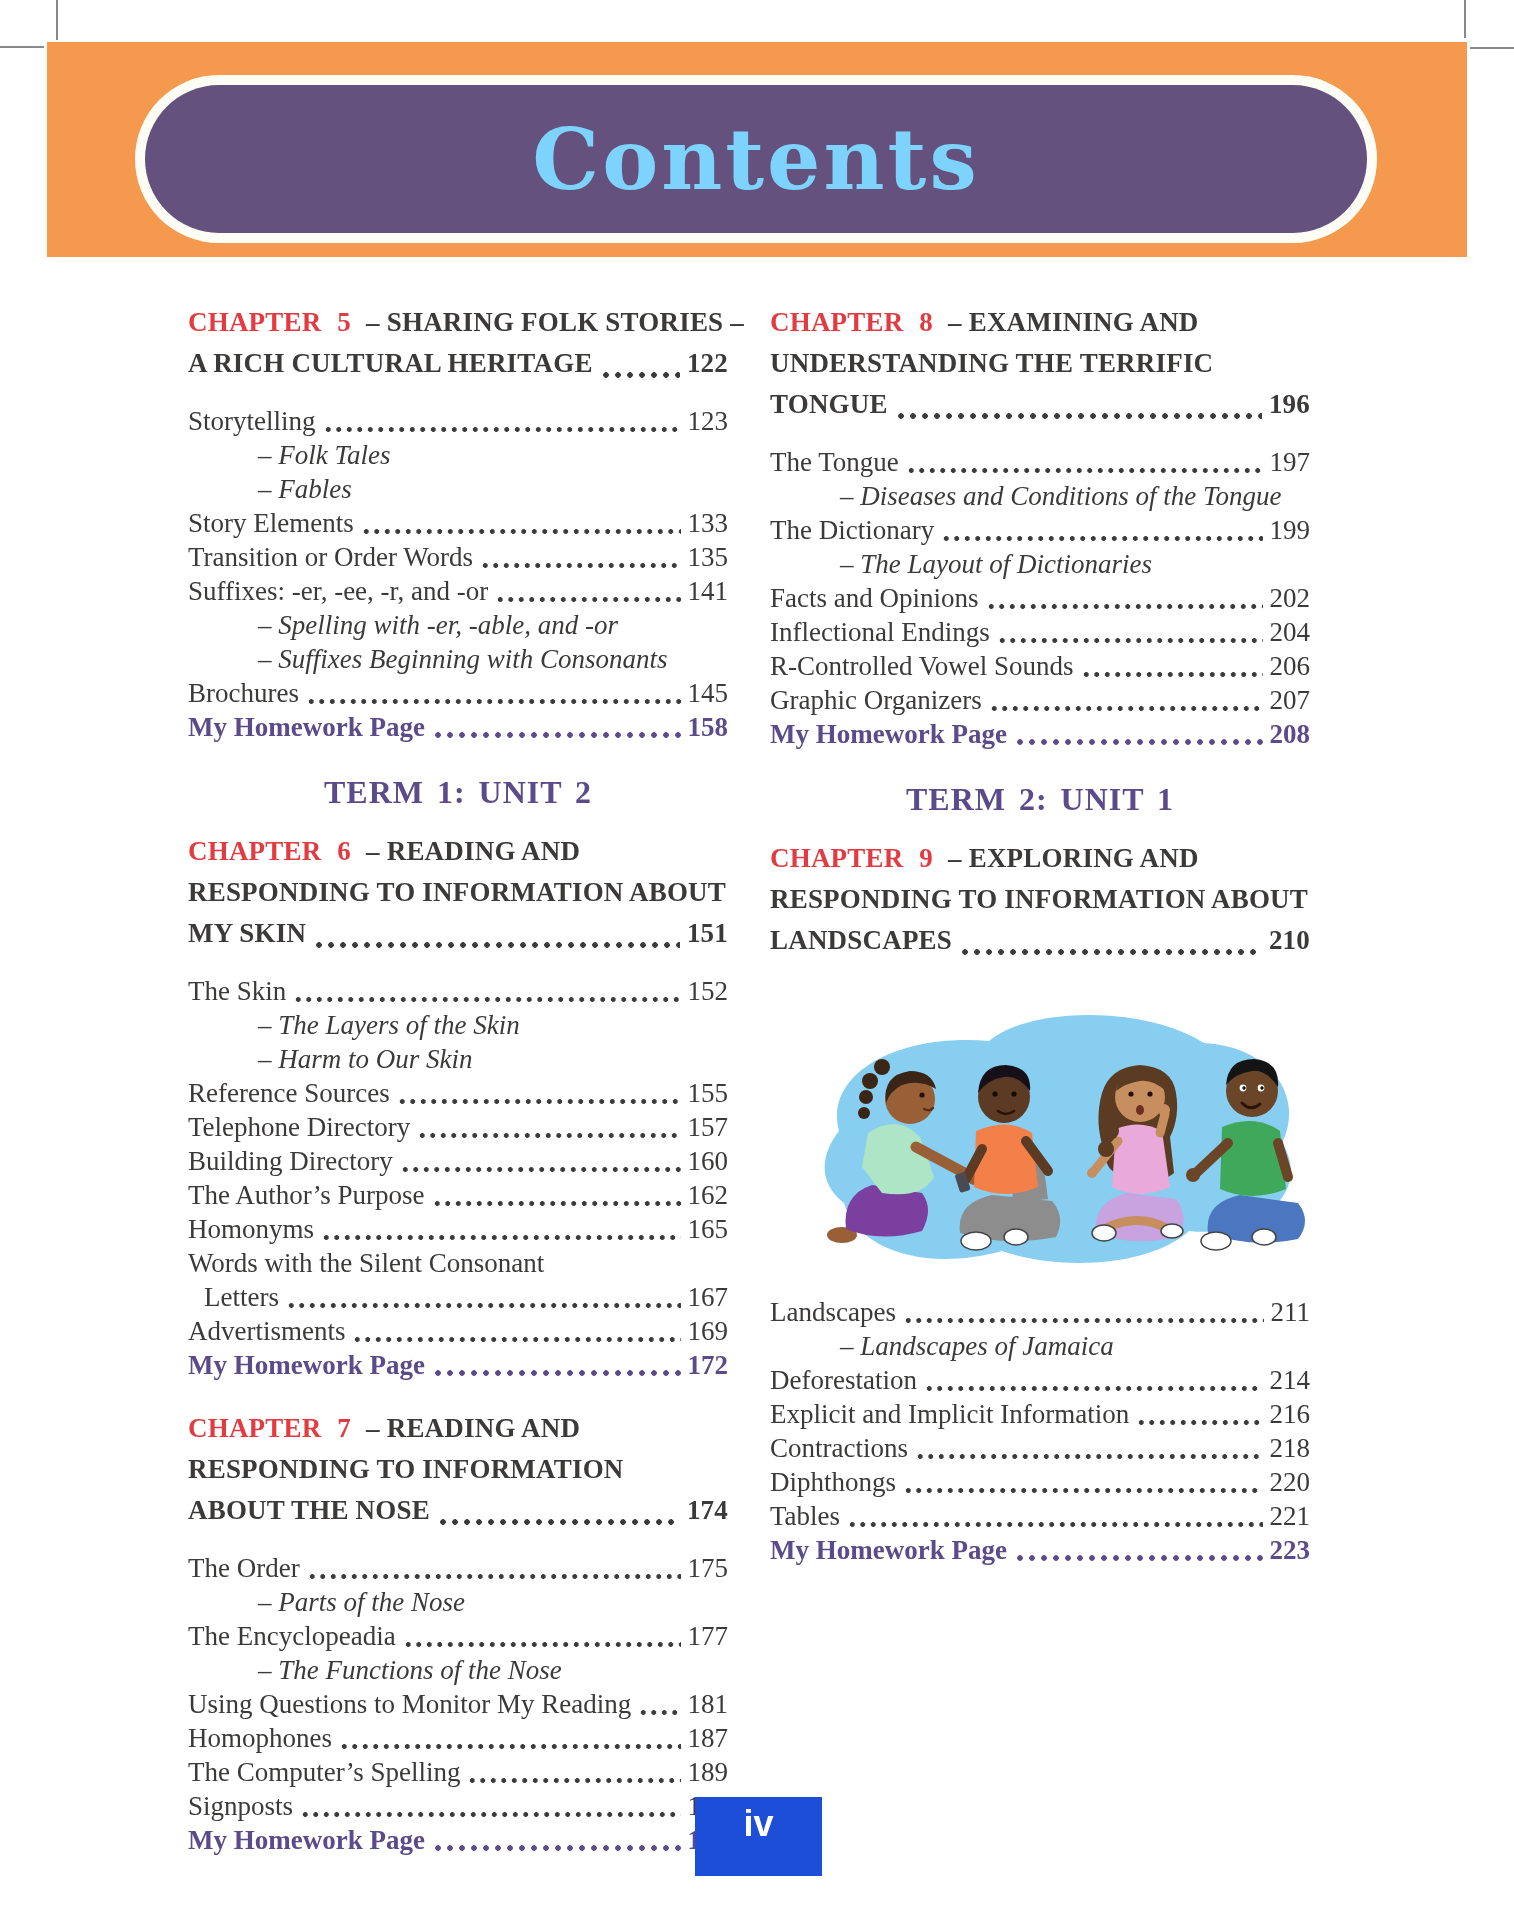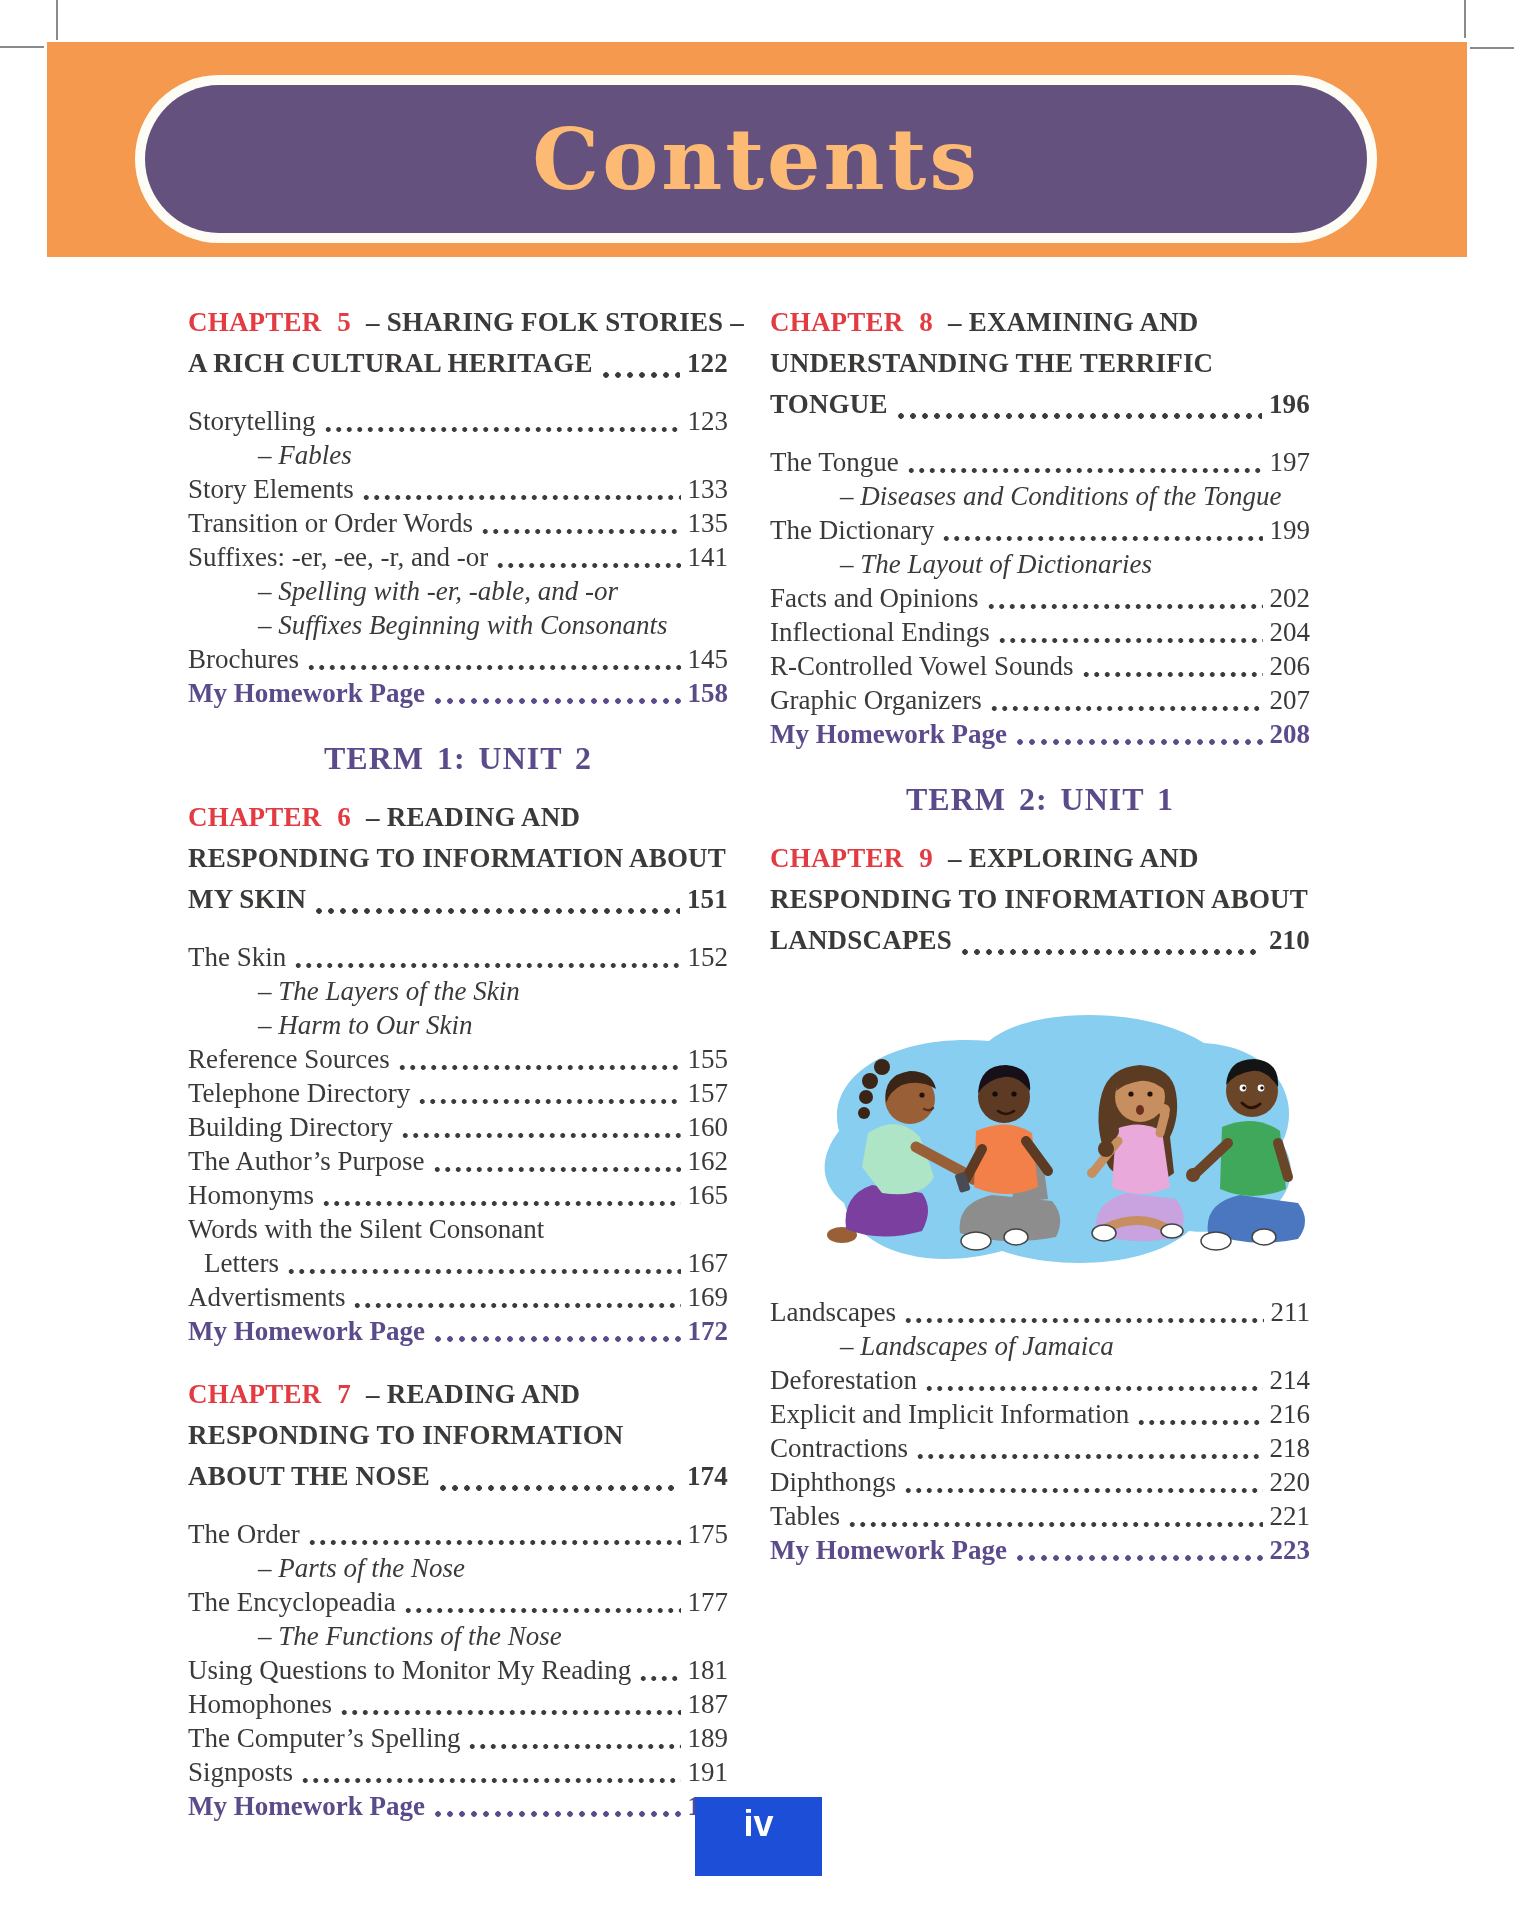--- a/index.html
+++ b/index.html
@@ -13,21 +13,21 @@
   #crop-tl-h{left:0;top:46px;width:44px;height:2px;}
   #crop-tr-v{left:1464px;top:0;width:2px;height:38px;}
   #crop-tr-h{left:1470px;top:47px;width:44px;height:2px;}
 
   #band{position:absolute;left:47px;top:42px;width:1420px;height:215px;background:#F4994E;}
   #pill{position:absolute;left:88px;top:33px;width:1242px;height:168px;background:#FDFDF6;
         border-radius:84px;box-sizing:border-box;padding:10px;}
   #pill-inner{width:100%;height:100%;background:#64517E;border-radius:74px;
         display:flex;align-items:center;justify-content:center;}
   #page-title{font-family:"DejaVu Serif",serif;font-weight:700;font-size:84px;
-        color:#fdba74;letter-spacing:3px;}
+        color:#7dd3fc;letter-spacing:3px;}
 
   #cols{position:absolute;left:188px;top:302px;display:flex;gap:42px;}
   .col{width:540px;}
 
   .chapter{font-weight:700;font-size:27px;line-height:41px;color:#3B3A39;
            letter-spacing:.2px;margin:0 0 20px 0;}
   .chapter div{white-space:nowrap;}
   .ch-num{color:#E23B41;word-spacing:9px;}
   .ch-rest{margin-left:15px;}
   .ch-last{display:flex;align-items:baseline;white-space:nowrap;}
@@ -83,20 +83,21 @@
           <span class="dots hdots"></span>
           <span class="pg">122</span>
         </div>
       </div>
       <div class="entries">
         <div class="row">
           <span>Storytelling</span>
           <span class="dots"></span>
           <span class="pg">123</span>
         </div>
+        <div class="sub">– Folk Tales</div>
         <div class="sub">– Fables</div>
         <div class="row">
           <span>Story Elements</span>
           <span class="dots"></span>
           <span class="pg">133</span>
         </div>
         <div class="row">
           <span>Transition or Order Words</span>
           <span class="dots"></span>
           <span class="pg">135</span>

